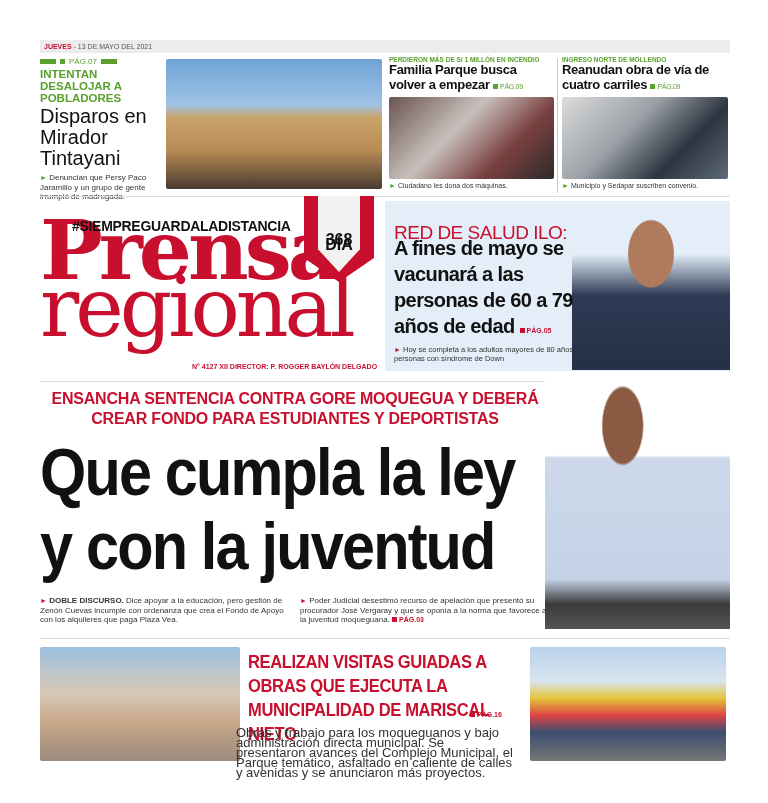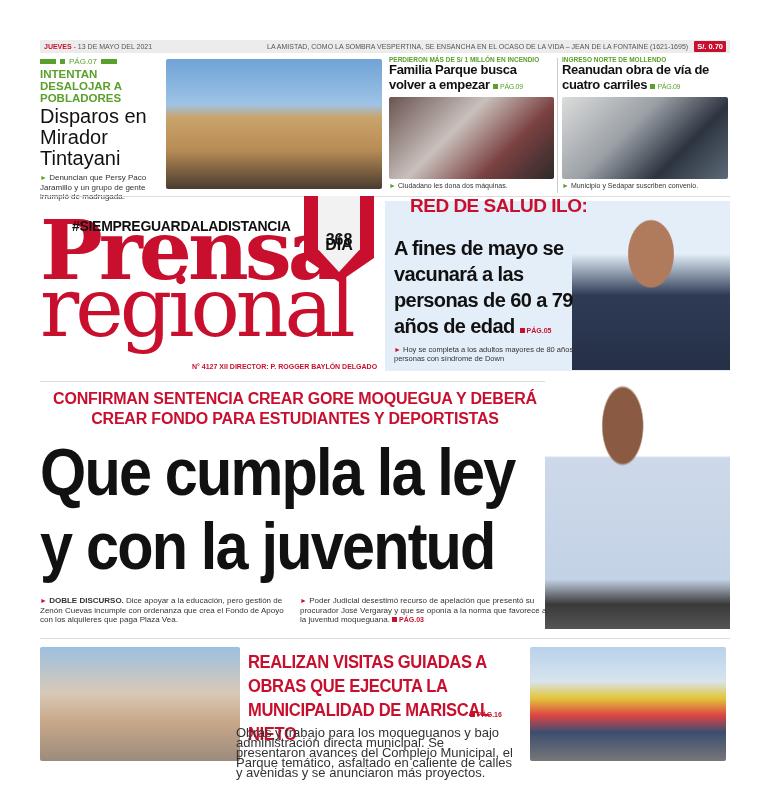--- a/index.html
+++ b/index.html
@@ -48,21 +48,21 @@
   .dia { left: 304px; top: 196px; width: 70px; height: 86px; }
   .dia .shape { position: absolute; inset: 0; background: #c8102e; clip-path: polygon(0 0,100% 0,100% 72%,50% 100%,0 72%); }
   .dia .inner { position: absolute; left: 14px; top: 0; width: 42px; height: 76px; background: #f2f2f2; clip-path: polygon(0 0,100% 0,100% 70%,50% 100%,0 70%); }
   .dia .lab { position: absolute; left: 0; width: 70px; text-align: center; font-weight: bold; color: #111; }
   .dia .l1 { top: 20px; font-size: 16px; margin-top: 20px; }
   .dia .l2 { top: 35px; font-size: 16px; }
   .director { left: 192px; top: 363px; font-size: 7px; font-weight: bold; color: #c8102e; }
 
   
   .salud { left: 385px; top: 201px; width: 345px; height: 170px; background: #e3eef9; }
-  .salud-kicker { left: 394px; top: 195px; font-size: 19px; font-weight: bold; color: #c8102e; letter-spacing: -0.5px; margin-left: 16px; }
+  .salud-kicker { left: 394px; top: 222px; font-size: 19px; font-weight: normal; color: #c8102e; letter-spacing: -0.5px; }
   .salud-h { left: 394px; top: 235px; width: 195px; font-size: 20px; line-height: 26px; font-weight: bold; color: #111; letter-spacing: -0.6px; }
   .pag-red { font-size: 7px; color: #c8102e; font-weight: bold; letter-spacing: 0; }
   .pag-red .sq { display:inline-block; width:5px; height:5px; background:#c8102e; margin-right:2px; }
   .salud-b { left: 394px; top: 345px; width: 190px; font-size: 7.5px; line-height: 9px; color: #333; }
   .p4 { left: 572px; top: 204px; width: 158px; height: 166px; background: radial-gradient(ellipse at 50% 30%, #b07a5c 0 20%, transparent 21%), linear-gradient(180deg,#e3eef9 0%, #e3eef9 30%, #2f3b55 55%, #253047 100%); }
 
   .hr2 { left: 40px; top: 381px; width: 690px; height: 1px; background: #ddd; }
 
   
   .m-kicker { left: 40px; top: 389px; width: 510px; text-align: center; font-size: 16px; line-height: 20px; font-weight: bold; color: #c8102e; letter-spacing: -0.2px; }
@@ -78,24 +78,20 @@
   .p7 { left: 530px; top: 647px; width: 196px; height: 114px; background: linear-gradient(180deg,#b8d1ea 0%,#d8e4ef 30%,#e3c53a 45%,#d44 60%,#3c4e70 75%,#777 100%); }
   .b-h { left: 248px; top: 650px; width: 280px; font-size: 18px; line-height: 24px; font-weight: bold; color: #c8102e; letter-spacing: -0.4px; transform: scaleX(0.92); transform-origin: left; }
   .b-pag { left: 470px; top: 711px; }
   .b-body { left: 236px; top: 728px; width: 280px; font-size: 13px; line-height: 10px; color: #333; }
 </style>
 </head>
 <body>
 
 <div class="abs topbar">
   <div><span class="day">JUEVES</span><span> - 13 DE MAYO DEL 2021</span></div>
-  <div class="right">
-    <span>LA AMISTAD, COMO LA SOMBRA VESPERTINA, SE ENSANCHA EN EL OCASO DE LA VIDA – JEAN DE LA FONTAINE (1621-1695)</span>
-    <span class="price">S/. 0.70</span>
-  </div>
 </div>
 
 <div class="abs s1">
   <div class="pagtag">
       <span class="bar"></span>
       <span class="sq"></span>
       <span>PÁG.07</span>
       <span class="bar"></span>
     </div>
   <div class="green-kicker">INTENTAN DESALOJAR A POBLADORES</div>
@@ -135,21 +131,21 @@
 
 <div class="abs salud"></div>
 <div class="abs p4"></div>
 <div class="abs salud-kicker">RED DE SALUD ILO:</div>
 <div class="abs salud-h"><span>A fines de mayo se vacunará a las personas de 60 a 79 años de edad</span> <span class="pag-red"><span class="sq"></span><span>PÁG.05</span></span></div>
 <div class="abs salud-b"><span class="tri-red">►</span> <span>Hoy se completa a los adultos mayores de 80 años y personas con síndrome de Down</span></div>
 
 <div class="abs hr2"></div>
 
 <div class="abs p5"></div>
-<div class="abs m-kicker">CONFIRMAN SENTENCIA CREAR GORE MOQUEGUA Y DEBERÁ CREAR FONDO PARA ESTUDIANTES Y DEPORTISTAS</div>
+<div class="abs m-kicker">ENSANCHA SENTENCIA CONTRA GORE MOQUEGUA Y DEBERÁ CREAR FONDO PARA ESTUDIANTES Y DEPORTISTAS</div>
 <div class="abs m-h1">
   <div>Que cumpla la ley</div>
   <div>y con la juventud</div>
 </div>
 <div class="abs m-b1"><span class="tri-red">►</span> <b>DOBLE DISCURSO.</b><span> Dice apoyar a la educación, pero gestión de Zenón Cuevas incumple con ordenanza que crea el Fondo de Apoyo con los alquileres que paga Plaza Vea.</span></div>
 <div class="abs m-b2"><span class="tri-red">►</span> <span>Poder Judicial desestimó recurso de apelación que presentó su procurador José Vergaray y que se oponía a la norma que favorece a la juventud moqueguana.</span> <span class="pag-red"><span class="sq"></span><span>PÁG.03</span></span></div>
 
 <div class="abs hr3"></div>
 
 <div class="abs photo p6"></div>

